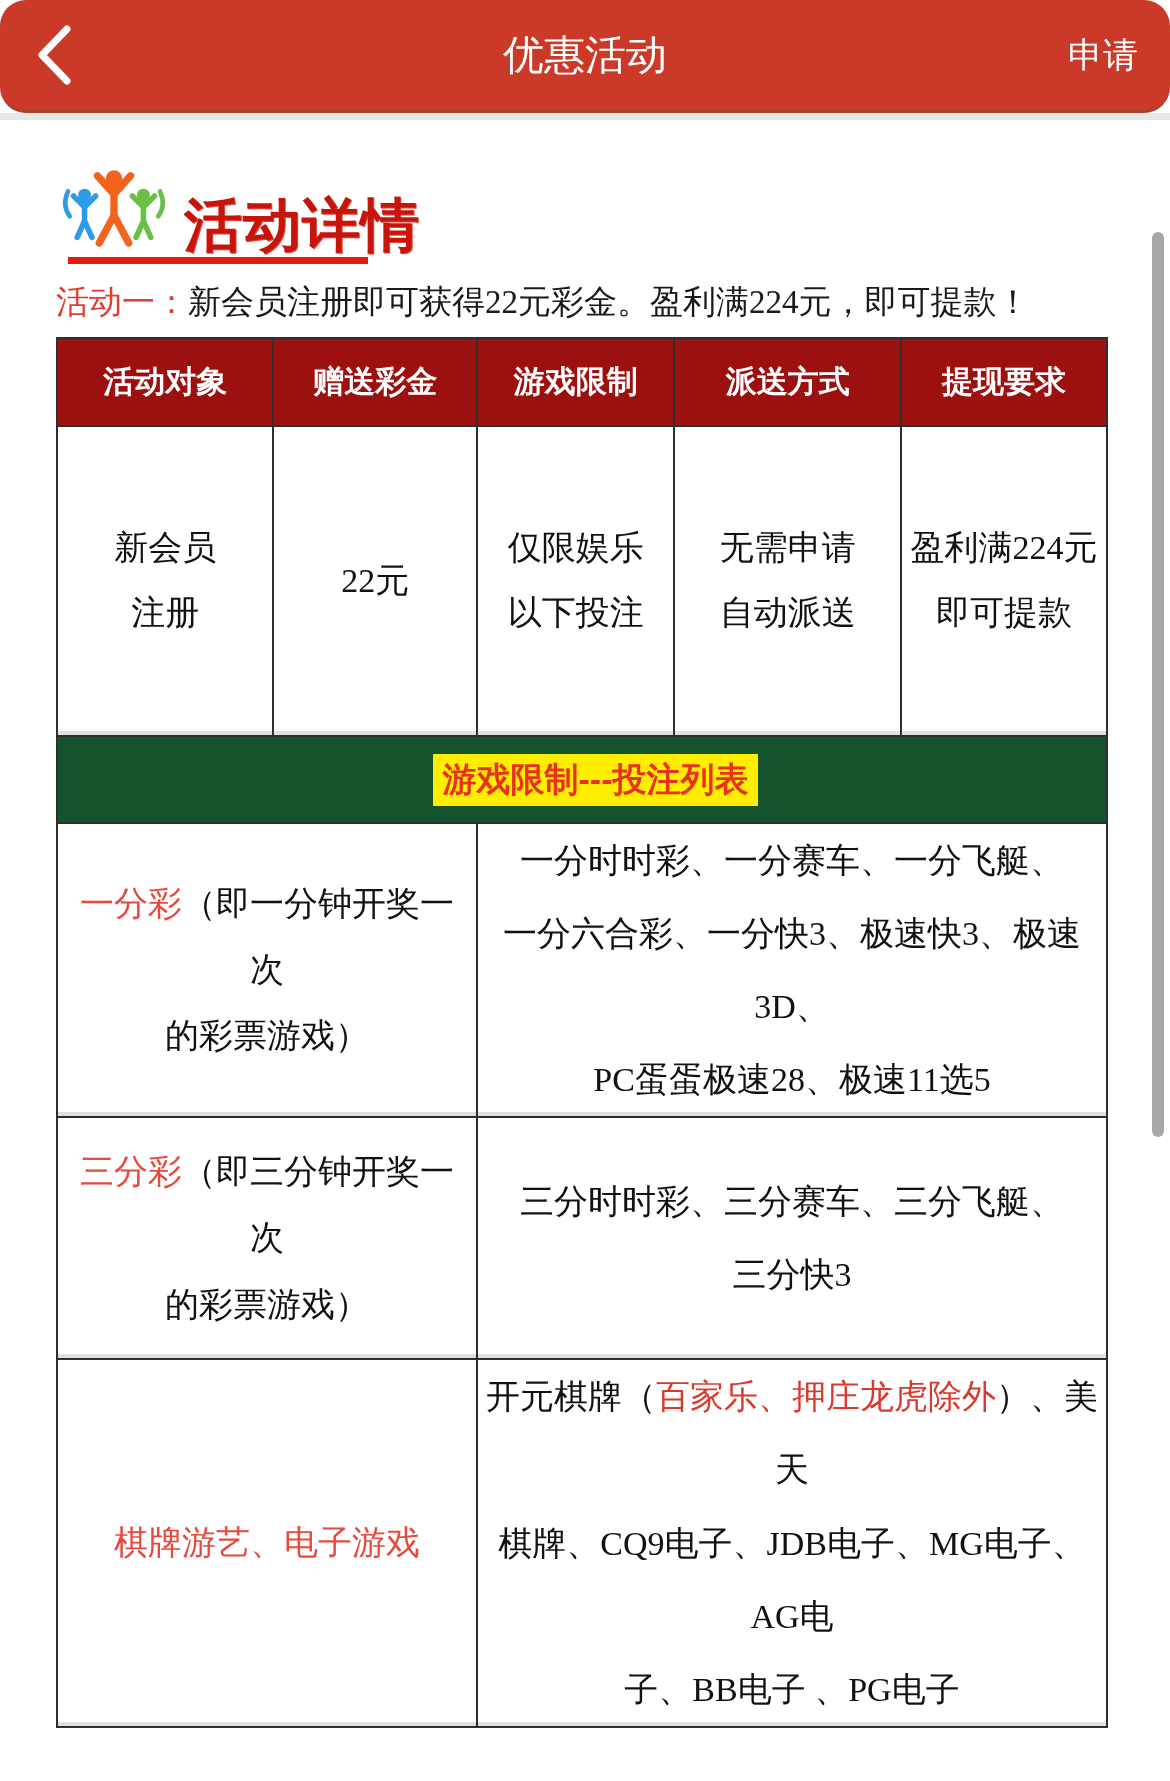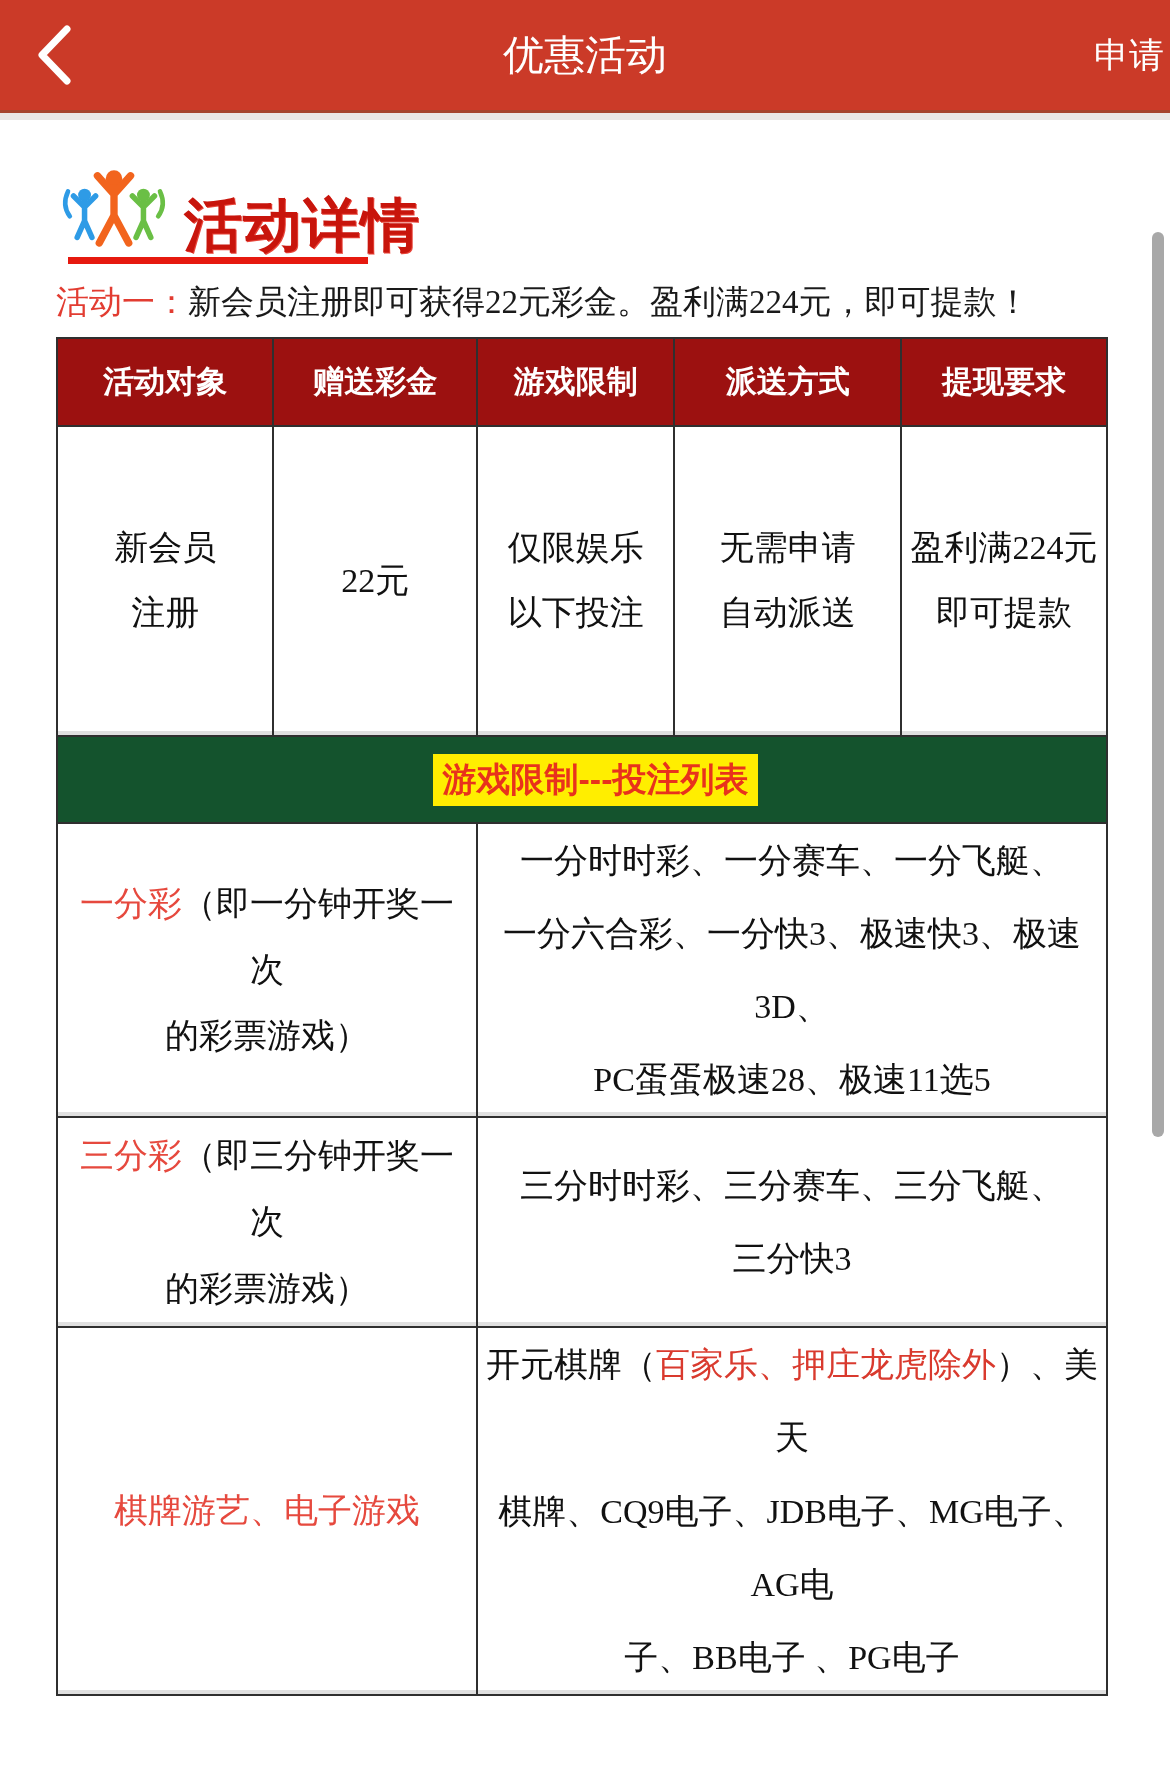--- a/index.html
+++ b/index.html
@@ -12,36 +12,37 @@
   }
 
   
   .appbar {
     position:relative;
     height:110px;
     background:#cb3a28;
     border-bottom:3px solid #a5432e;
     display:flex; align-items:center;
     font-family:"Liberation Sans","DejaVu Sans",sans-serif;
+    border-radius:26px;
   }
   .appbar-strip { height:7px; background:#e9e6e6; }
   .back-btn {
     background:none; border:none; padding:0;
     margin-left:34px; width:52px; height:64px;
     display:flex; align-items:center; cursor:pointer;
   }
   .appbar-title {
     position:absolute; left:0; right:0; top:0; bottom:0;
     display:flex; align-items:center; justify-content:center;
     color:#ffffff; font-size:41px; font-weight:500; margin:0;
     pointer-events:none;
   }
   .apply-btn {
     background:none; border:none; cursor:pointer;
-    margin-left:auto; 
+    margin-left:auto; margin-right:26px;
     color:#ffffff; font-size:35px;
     font-family:"Liberation Sans","DejaVu Sans",sans-serif;
   }
 
   
   main { padding:0 0 0 56px; }
 
   .logo-row { display:flex; align-items:flex-end; margin:42px 0 0 2px;gap:12px; }
   .logo-icon { width:112px; height:92px; flex:0 0 auto; }
   .logo-text {
@@ -80,21 +81,21 @@
     font-size:34px; font-weight:bold; padding:3px 10px;
     font-family:"Liberation Sans","DejaVu Sans",sans-serif;
   }
   tr.r-g1 td { height:242px; }
   tr.r-g2 td { height:208px; }
   tr.r-g3 td { height:226px; }
   tr.r-g4 td { height:253px; }
   td.name-cell {
     font-size:34px; line-height:1.95;
     box-shadow:inset 0 -4px 0 #e0e0e0;
-    padding:0 18px;
+    padding:16px 18px;
   }
   td.games-cell {
     font-size:34px; line-height:2.15;
     box-shadow:inset 0 -4px 0 #e0e0e0;
     padding:0 2px;
   }
   .red-name  { color:#e6493e; }
   .red-inline{ color:#d93a2e; }
 
   

